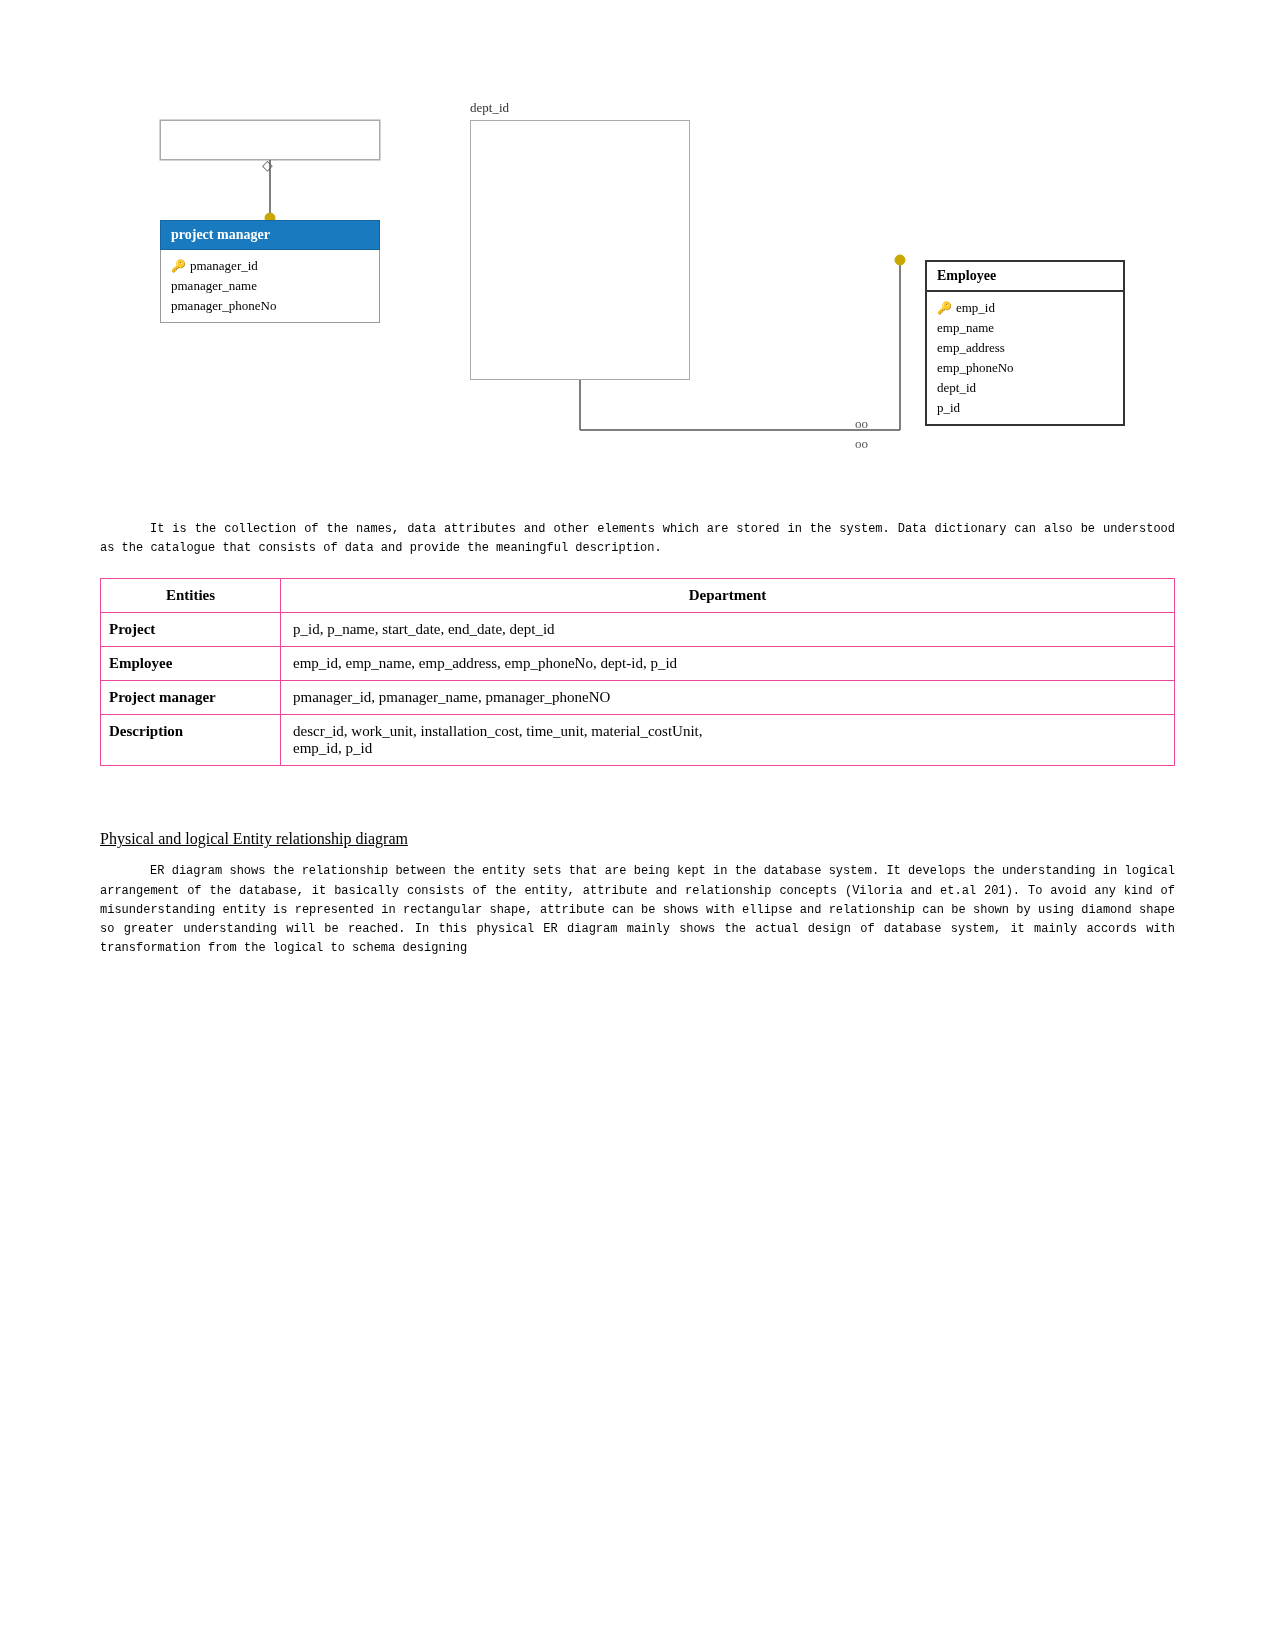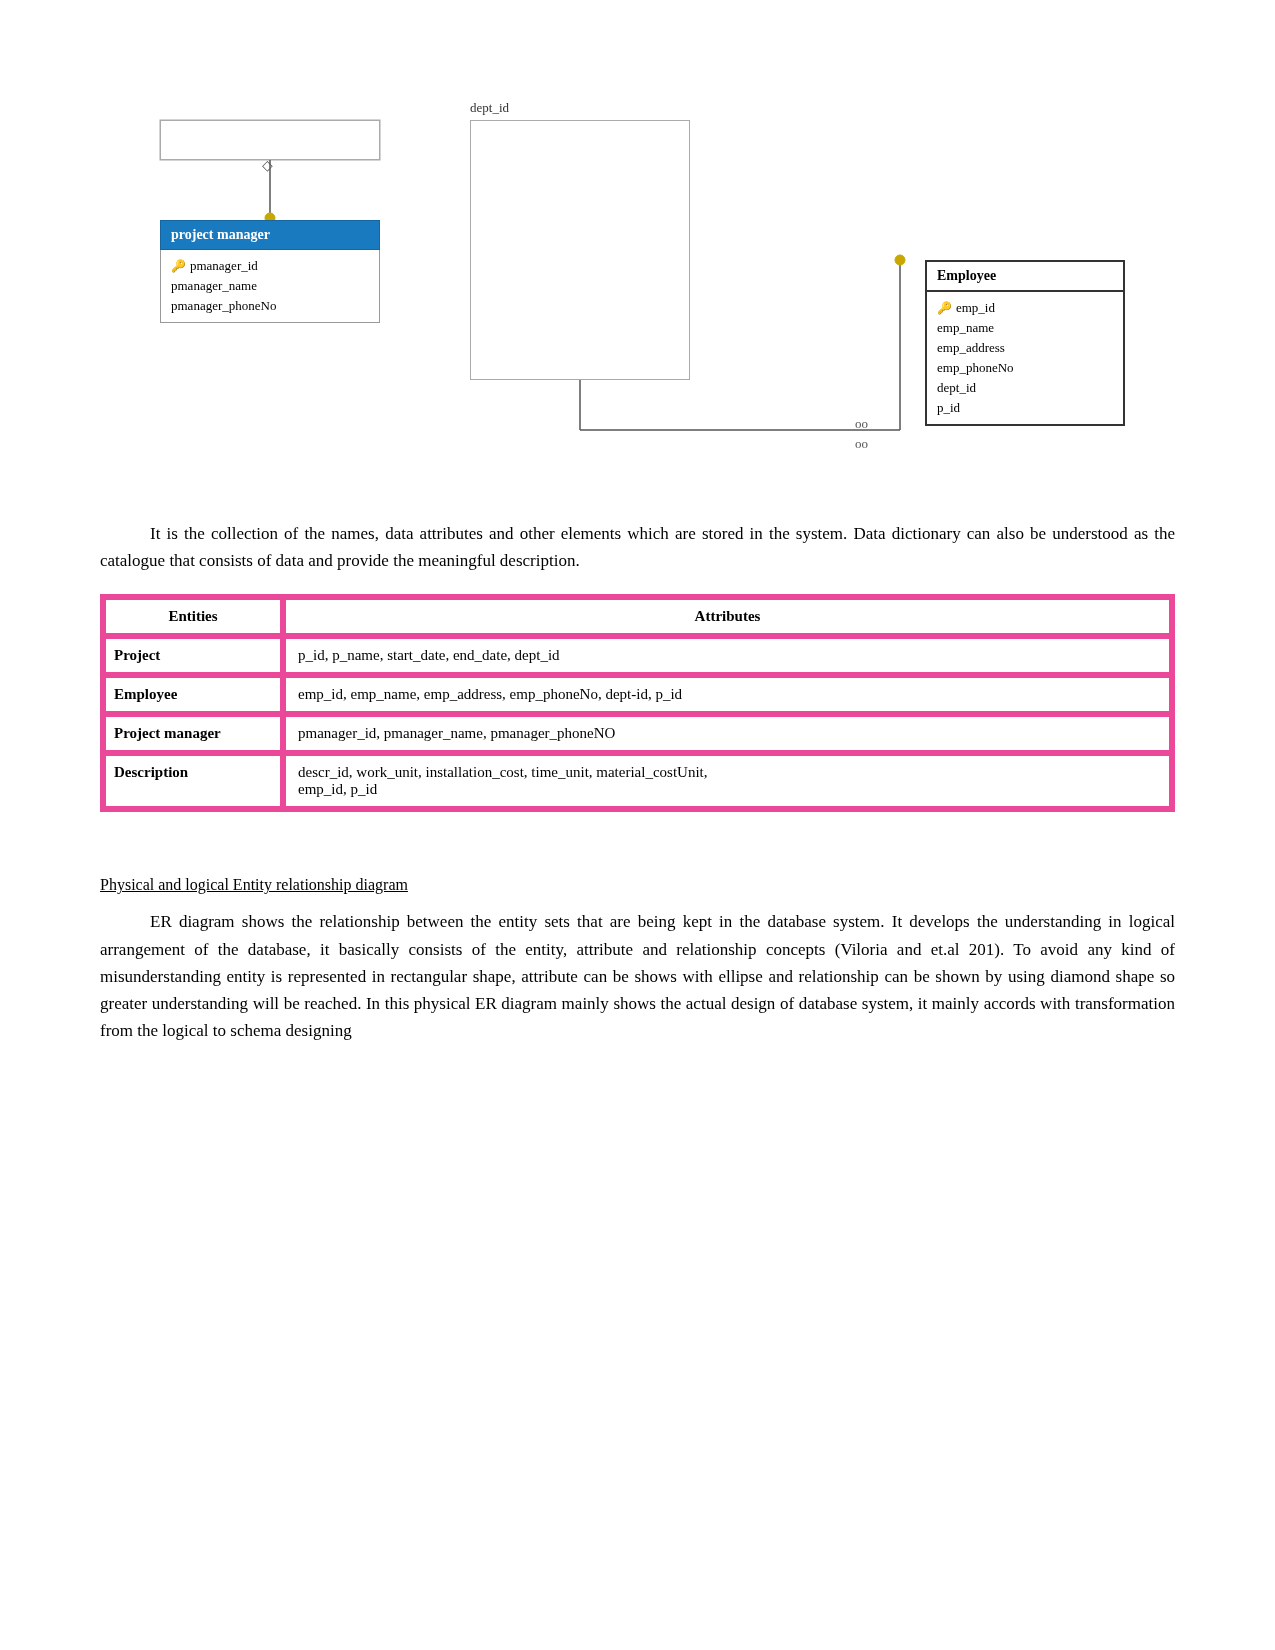--- a/index.html
+++ b/index.html
@@ -118,41 +118,41 @@
 
     
     .section-title {
       text-decoration: underline;
       font-size: 16px;
       margin-bottom: 14px;
       font-family: 'Times New Roman', Times, serif;
     }
 
     .body-text {
-      font-size: 17px;
+      font-size: 12px;
       line-height: 1.6;
       text-align: justify;
       margin-bottom: 20px;
-      font-family: Liberation Serif, serif;
+      font-family: Liberation Mono, monospace;
     }
 
     .body-text .indent {
       display: inline-block;
       width: 50px;
     }
 
     
     .dd-table {
       width: 100%;
       border-collapse: collapse;
       margin-bottom: 50px;
       font-size: 15px;
     }
     .dd-table th, .dd-table td {
-      border: 6px solid #ec4899;
+      border: 1px solid #ec4899;
       padding: 8px 12px;
       vertical-align: top;
     }
     .dd-table th {
       font-weight: bold;
     }
     .dd-table td:first-child {
       font-weight: bold;
       width: 180px;
       padding-left: 8px;
@@ -246,21 +246,21 @@
   <div class="section">
 
     <p class="body-text">
       <span class="indent"></span><span>It is the collection of the names, data attributes and other elements which are stored in the system. Data dictionary can also be understood as the catalogue that consists of data and provide the meaningful description.</span>
     </p>
 
     <table class="dd-table">
       <thead>
         <tr>
           <th>Entities</th>
-          <th>Attributes</th>
+          <th>Department</th>
         </tr>
       </thead>
       <tbody id="dd-table-body">
       <tr>
             <td>Project</td>
             <td>p_id, p_name, start_date, end_date, dept_id</td>
           </tr>
           <tr>
             <td>Employee</td>
             <td>emp_id, emp_name, emp_address, emp_phoneNo, dept-id, p_id</td>

